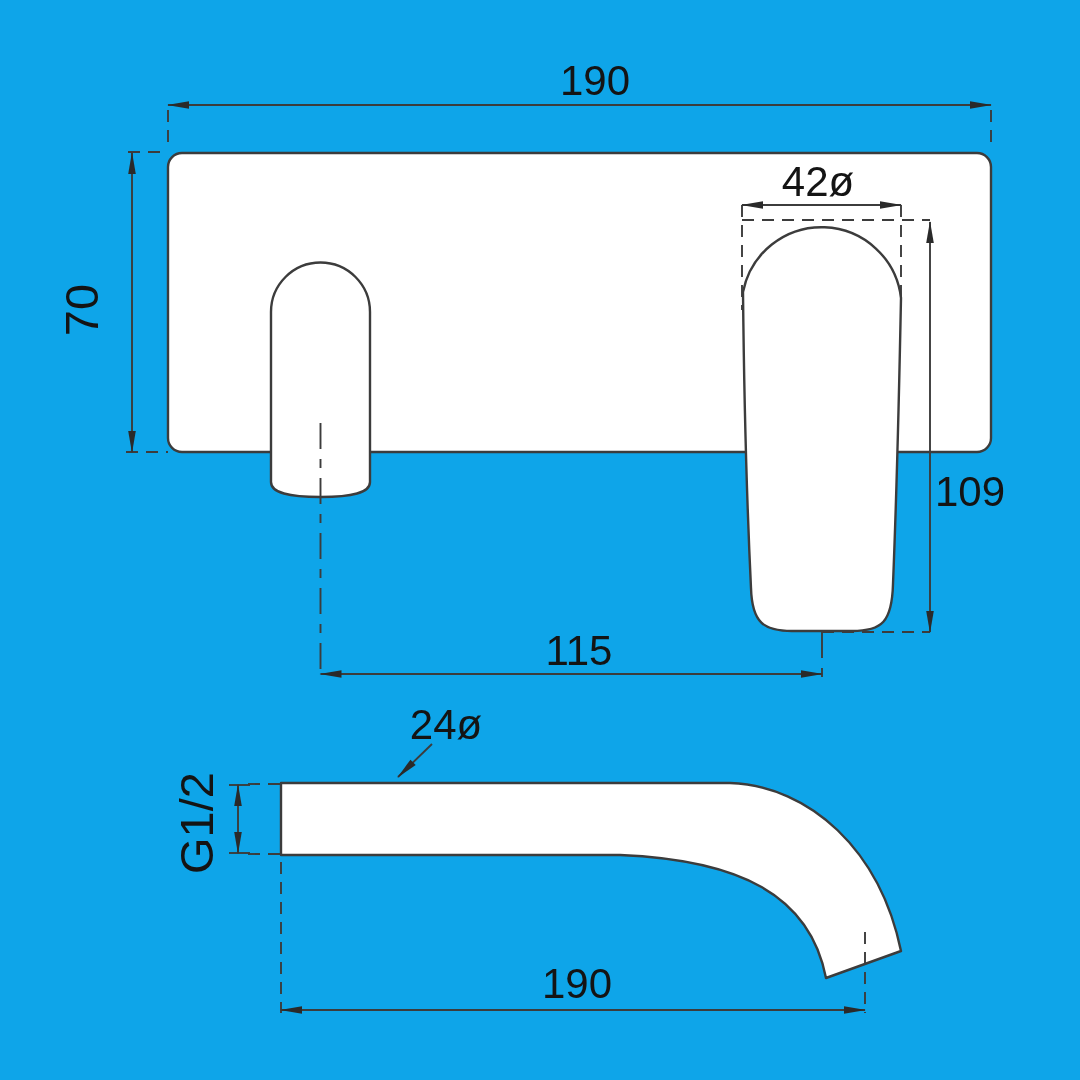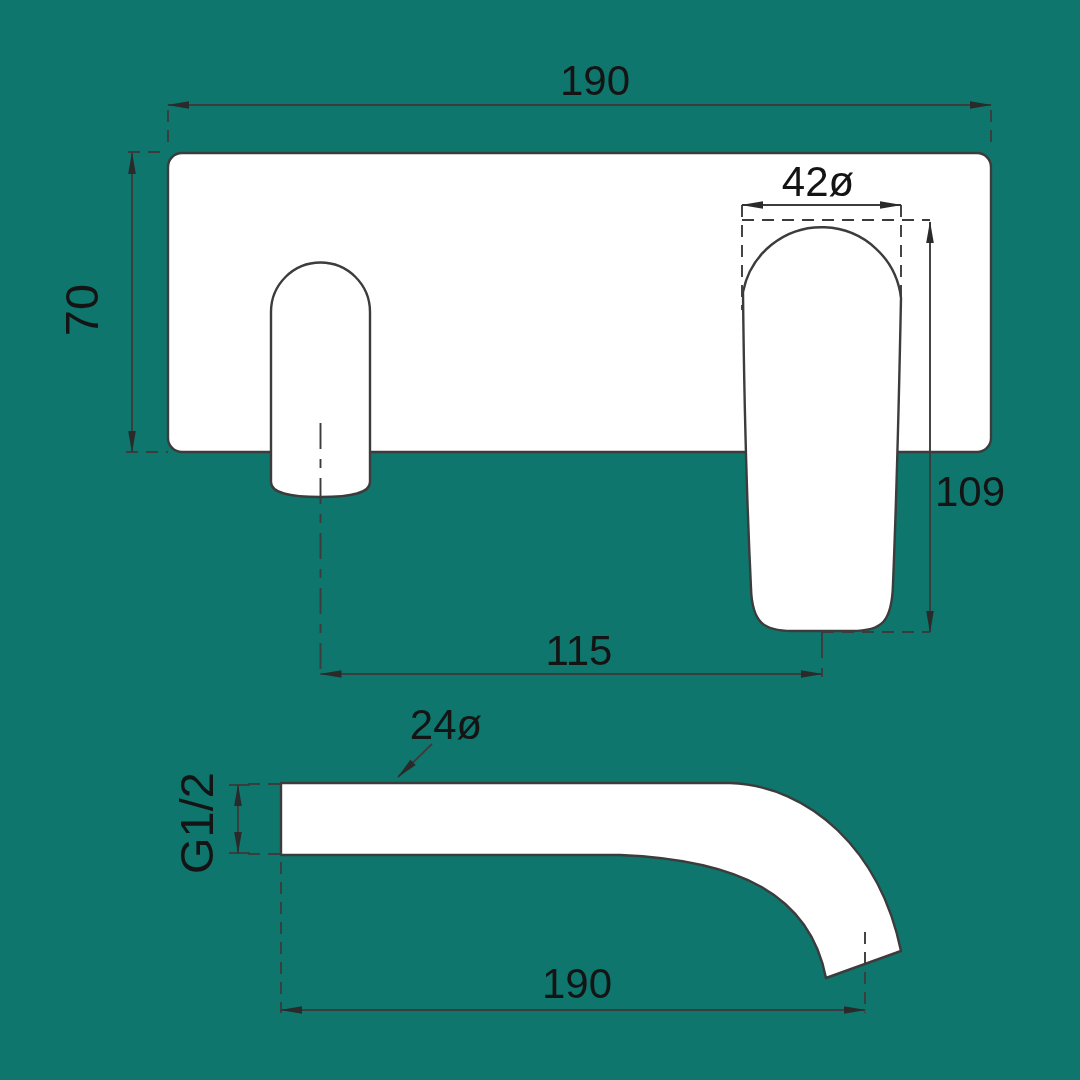--- a/index.html
+++ b/index.html
@@ -1,16 +1,16 @@
 <!DOCTYPE html>
 <html><head>
 <meta charset="utf-8">
 <style>
   html,body{margin:0;padding:0;background:#ffffff;}
-  .stage{position:relative;width:1080px;height:1080px;background:#0f766e;overflow:hidden;}
+  .stage{position:relative;width:1080px;height:1080px;background:#0ea5e9;overflow:hidden;}
   svg{display:block;}
   .outline{fill:#ffffff;stroke:#3c3c3c;stroke-width:2.4;stroke-linejoin:round;}
   .dimline{fill:none;stroke:#3c3c3c;stroke-width:1.9;}
   .dashline{fill:none;stroke:#3c3c3c;stroke-width:1.9;stroke-dasharray:12 8;}
   .centerline{fill:none;stroke:#3c3c3c;stroke-width:1.9;stroke-dasharray:26 10 9 10;}
   .dimtext{font-family:"Liberation Sans","DejaVu Sans",sans-serif;font-size:42px;fill:#141414;}
   .dimtext-lg{font-family:"Liberation Sans","DejaVu Sans",sans-serif;font-size:47px;fill:#141414;}
 </style>
 </head>
 <body>

